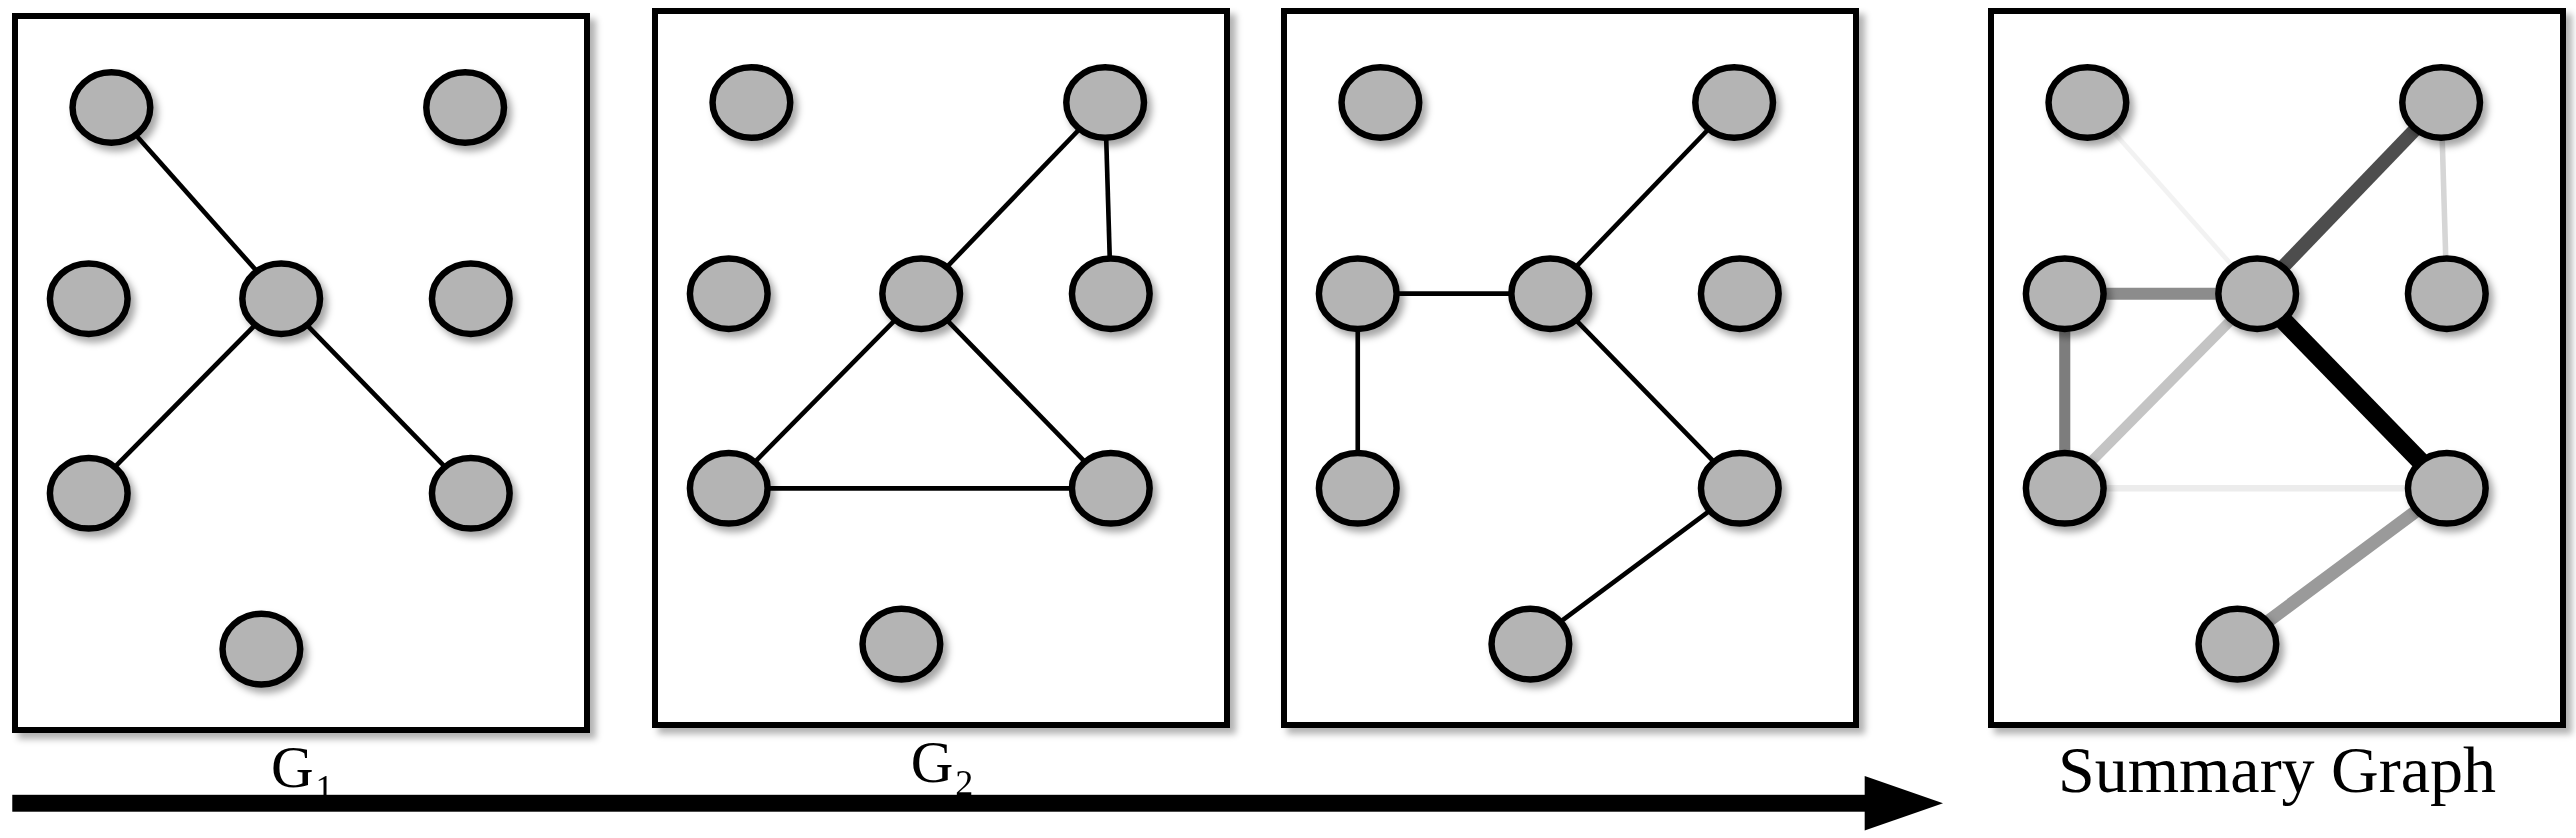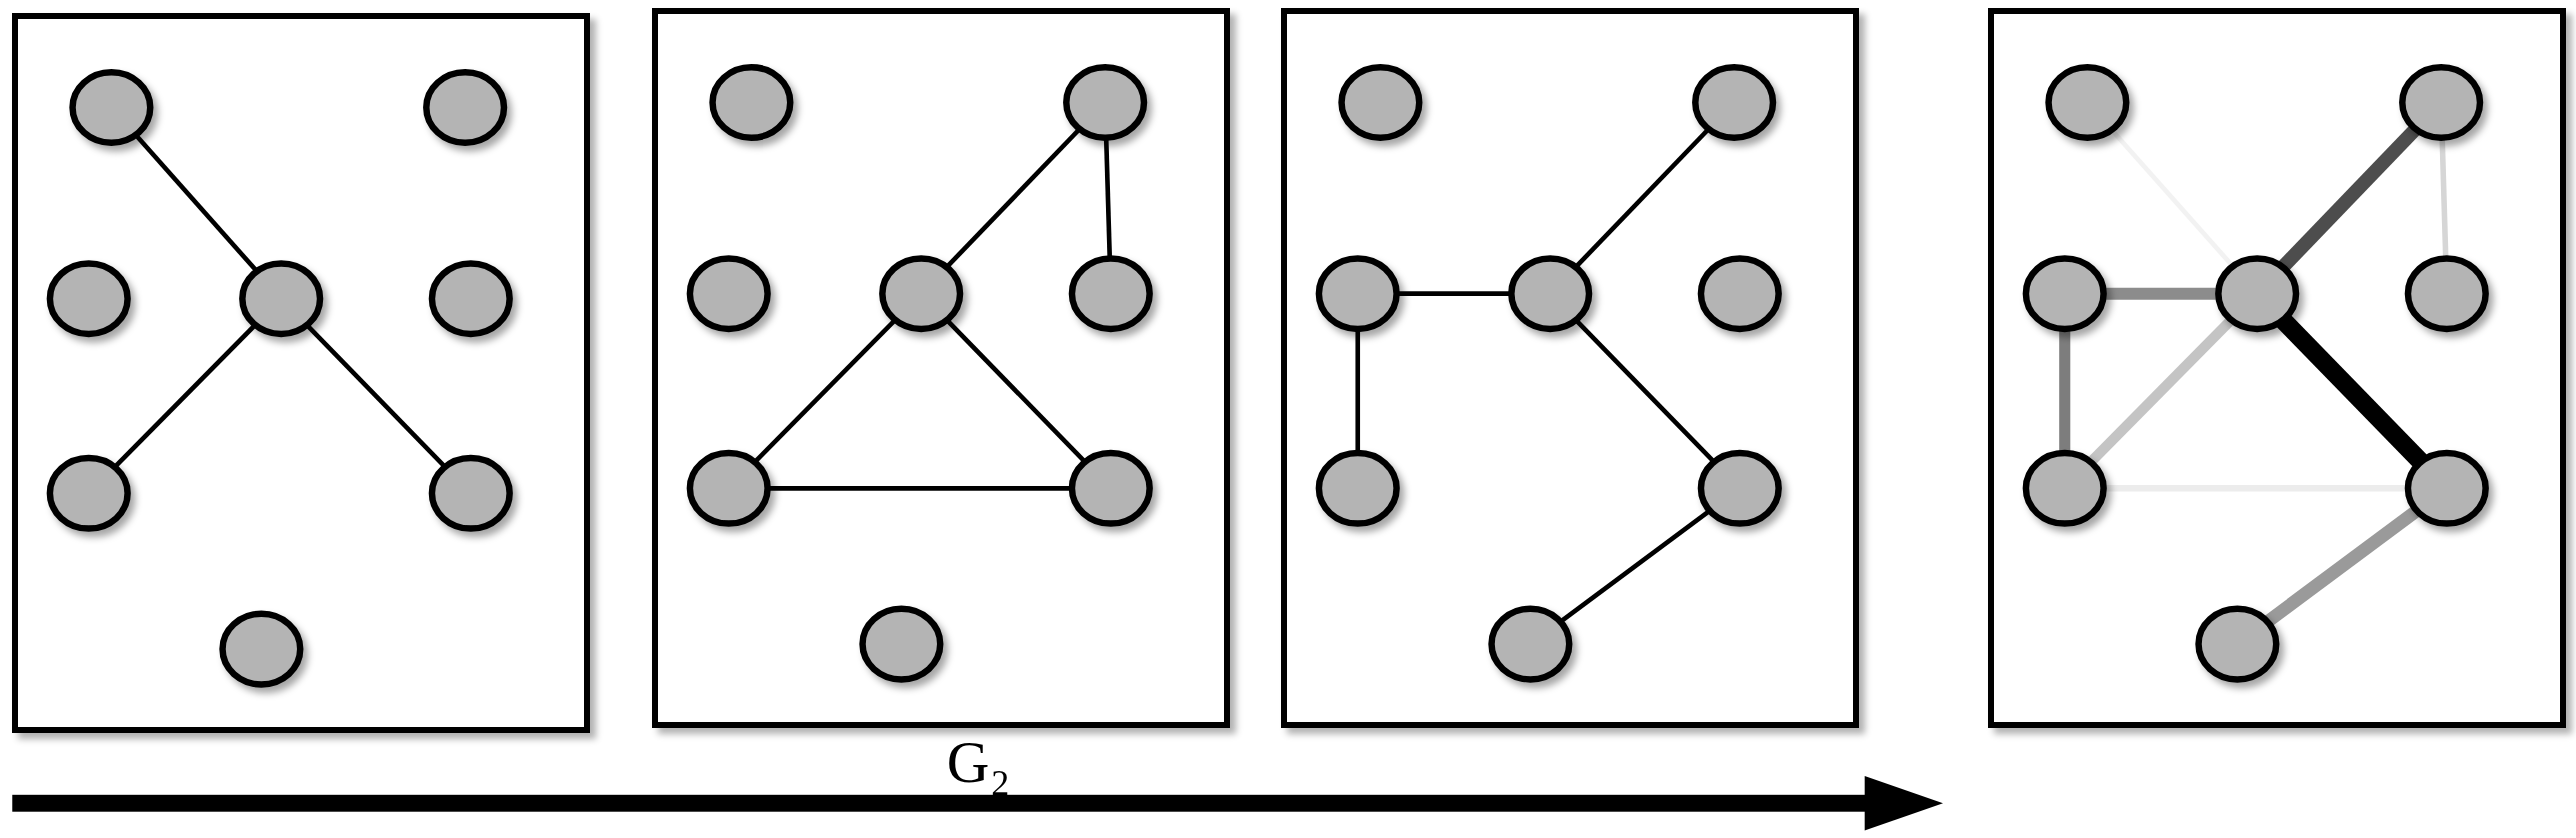--- a/index.html
+++ b/index.html
@@ -101,20 +101,23 @@
           <ellipse cx="483.48" cy="95.375" rx="42" ry="38" fill="#b4b4b4" stroke="#000000" stroke-width="7" filter="url(#shadow-svg-G1)"></ellipse>
           <ellipse cx="76.5" cy="301.385" rx="42" ry="38" fill="#b4b4b4" stroke="#000000" stroke-width="7" filter="url(#shadow-svg-G1)"></ellipse>
           <ellipse cx="284.58000000000004" cy="301.385" rx="42" ry="38" fill="#b4b4b4" stroke="#000000" stroke-width="7" filter="url(#shadow-svg-G1)"></ellipse>
           <ellipse cx="489.6" cy="301.385" rx="42" ry="38" fill="#b4b4b4" stroke="#000000" stroke-width="7" filter="url(#shadow-svg-G1)"></ellipse>
           <ellipse cx="76.5" cy="511.21000000000004" rx="42" ry="38" fill="#b4b4b4" stroke="#000000" stroke-width="7" filter="url(#shadow-svg-G1)"></ellipse>
           <ellipse cx="489.6" cy="511.21000000000004" rx="42" ry="38" fill="#b4b4b4" stroke="#000000" stroke-width="7" filter="url(#shadow-svg-G1)"></ellipse>
           <ellipse cx="263.15999999999997" cy="679.07" rx="42" ry="38" fill="#b4b4b4" stroke="#000000" stroke-width="7" filter="url(#shadow-svg-G1)"></ellipse>
         </g>
       </svg>
   </div>
+  <div class="panel-label" style="left:12.3px; top:738px; width:578px;">
+    <span class="gl">G</span><span class="sub">1</span>
+  </div>
 
   <div class="panel" style="left:652px; top:7.6px; width:578px; height:720px;">
     <svg class="panel-svg" viewBox="0 0 612 763" preserveAspectRatio="none" id="svg-G2">
         <defs>
           <filter id="shadow-svg-G2" x="-50%" y="-50%" width="220%" height="220%">
             <feDropShadow dx="5" dy="6" stdDeviation="4" flood-color="#000000" flood-opacity="0.35"></feDropShadow>
           </filter>
         </defs>
         <g>
           <line x1="284.58000000000004" y1="301.385" x2="483.48" y2="95.375" stroke="#000000" stroke-width="5" stroke-linecap="butt"></line>
@@ -128,21 +131,21 @@
           <ellipse cx="483.48" cy="95.375" rx="42" ry="38" fill="#b4b4b4" stroke="#000000" stroke-width="7" filter="url(#shadow-svg-G2)"></ellipse>
           <ellipse cx="76.5" cy="301.385" rx="42" ry="38" fill="#b4b4b4" stroke="#000000" stroke-width="7" filter="url(#shadow-svg-G2)"></ellipse>
           <ellipse cx="284.58000000000004" cy="301.385" rx="42" ry="38" fill="#b4b4b4" stroke="#000000" stroke-width="7" filter="url(#shadow-svg-G2)"></ellipse>
           <ellipse cx="489.6" cy="301.385" rx="42" ry="38" fill="#b4b4b4" stroke="#000000" stroke-width="7" filter="url(#shadow-svg-G2)"></ellipse>
           <ellipse cx="76.5" cy="511.21000000000004" rx="42" ry="38" fill="#b4b4b4" stroke="#000000" stroke-width="7" filter="url(#shadow-svg-G2)"></ellipse>
           <ellipse cx="489.6" cy="511.21000000000004" rx="42" ry="38" fill="#b4b4b4" stroke="#000000" stroke-width="7" filter="url(#shadow-svg-G2)"></ellipse>
           <ellipse cx="263.15999999999997" cy="679.07" rx="42" ry="38" fill="#b4b4b4" stroke="#000000" stroke-width="7" filter="url(#shadow-svg-G2)"></ellipse>
         </g>
       </svg>
   </div>
-  <div class="panel-label" style="left:688px; top:733px; width:578px;font-family:Liberation Serif, serif;">
+  <div class="panel-label" style="left:652px; top:733px; width:578px;font-family:Liberation Serif, serif;">
     <span class="gl">G</span><span class="sub">2</span>
   </div>
 
   <div class="panel" style="left:1281px; top:7.6px; width:578px; height:720px;">
     <svg class="panel-svg" viewBox="0 0 612 763" preserveAspectRatio="none" id="svg-G3">
         <defs>
           <filter id="shadow-svg-G3" x="-50%" y="-50%" width="220%" height="220%">
             <feDropShadow dx="5" dy="6" stdDeviation="4" flood-color="#000000" flood-opacity="0.35"></feDropShadow>
           </filter>
         </defs>
@@ -189,20 +192,21 @@
           <ellipse cx="483.48" cy="95.375" rx="42" ry="38" fill="#b4b4b4" stroke="#000000" stroke-width="7" filter="url(#shadow-svg-summary)"></ellipse>
           <ellipse cx="76.5" cy="301.385" rx="42" ry="38" fill="#b4b4b4" stroke="#000000" stroke-width="7" filter="url(#shadow-svg-summary)"></ellipse>
           <ellipse cx="284.58000000000004" cy="301.385" rx="42" ry="38" fill="#b4b4b4" stroke="#000000" stroke-width="7" filter="url(#shadow-svg-summary)"></ellipse>
           <ellipse cx="489.6" cy="301.385" rx="42" ry="38" fill="#b4b4b4" stroke="#000000" stroke-width="7" filter="url(#shadow-svg-summary)"></ellipse>
           <ellipse cx="76.5" cy="511.21000000000004" rx="42" ry="38" fill="#b4b4b4" stroke="#000000" stroke-width="7" filter="url(#shadow-svg-summary)"></ellipse>
           <ellipse cx="489.6" cy="511.21000000000004" rx="42" ry="38" fill="#b4b4b4" stroke="#000000" stroke-width="7" filter="url(#shadow-svg-summary)"></ellipse>
           <ellipse cx="263.15999999999997" cy="679.07" rx="42" ry="38" fill="#b4b4b4" stroke="#000000" stroke-width="7" filter="url(#shadow-svg-summary)"></ellipse>
         </g>
       </svg>
   </div>
+  <div class="summary-label" style="left:1988px; top:737px; width:578px;">Summary Graph</div>
 
   <svg id="time-axis" viewBox="0 0 2130 82" preserveAspectRatio="none">
     <g>
       <rect x="13" y="36" width="1972" height="18" fill="#000000"></rect>
       <polygon points="1975,16 2058,45 1975,74" fill="#000000"></polygon>
     </g>
   </svg>
 
 </div>
 

